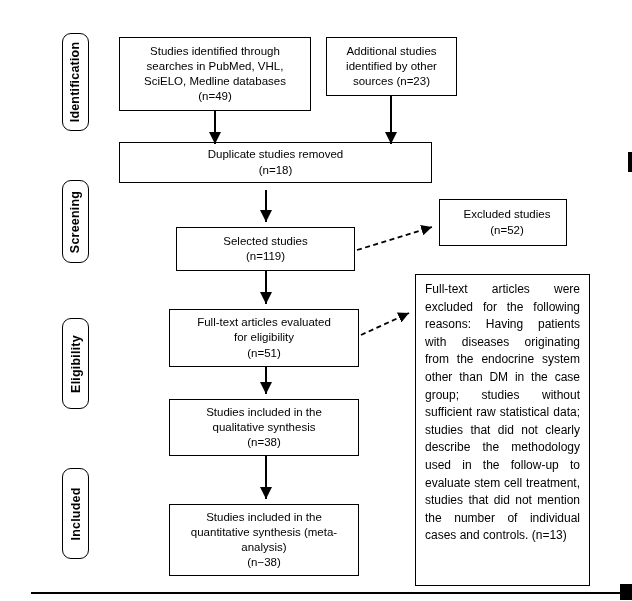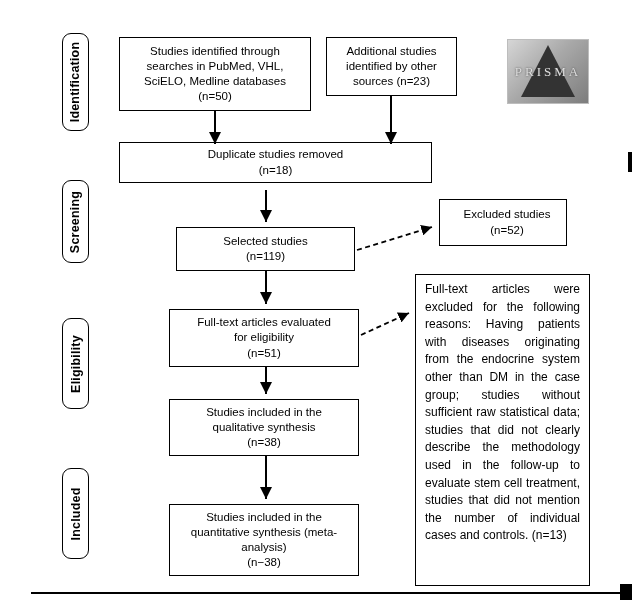--- a/index.html
+++ b/index.html
@@ -81,21 +81,21 @@
   <div class="stage s-eligibility">
     <span>Eligibility</span>
   </div>
   <div class="stage s-included">
     <span>Included</span>
   </div>
 
   <div class="box b-dbsearch">Studies identified through
 searches in PubMed, VHL,
 SciELO, Medline databases
-(n=50)</div>
+(n=49)</div>
   <div class="box b-other">Additional studies
 identified by other
 sources (n=23)</div>
   <div class="box b-duplicates">Duplicate studies removed
 (n=18)</div>
   <div class="box b-selected">Selected studies
 (n=119)</div>
   <div class="box b-excluded">Excluded studies
 (n=52)</div>
   <div class="box b-fulltext">Full-text articles evaluated
@@ -103,24 +103,20 @@
 (n=51)</div>
   <div class="box b-ftexcluded">Full-text articles were excluded for the following reasons: Having patients with diseases originating from the endocrine system other than DM in the case group; studies without sufficient raw statistical data; studies that did not clearly describe the methodology used in the follow-up to evaluate stem cell treatment, studies that did not mention the number of individual cases and controls. (n=13)</div>
   <div class="box b-qual">Studies included in the
 qualitative synthesis
 (n=38)</div>
   <div class="box b-quant">Studies included in the
 quantitative synthesis (meta-
 analysis)
 (n−38)</div>
 
-  <div class="logo">
-    <div class="logo-triangle"></div>
-    <div class="logo-text">PRISMA</div>
-  </div>
 
   <svg id="arrows" xmlns="http://www.w3.org/2000/svg">
     <defs>
       <marker id="ah" markerWidth="7" markerHeight="6" refX="6" refY="3" orient="auto" markerUnits="strokeWidth">
         <path d="M0,0 L6,3 L0,6 Z" fill="#000"></path>
       </marker>
     </defs>
     <line x1="215" y1="111" x2="215" y2="144" stroke="#000" stroke-width="2" marker-end="url(#ah)"></line>
     <line x1="391" y1="96" x2="391" y2="144" stroke="#000" stroke-width="2" marker-end="url(#ah)"></line>
     <line x1="266" y1="190" x2="266" y2="222" stroke="#000" stroke-width="2" marker-end="url(#ah)"></line>

